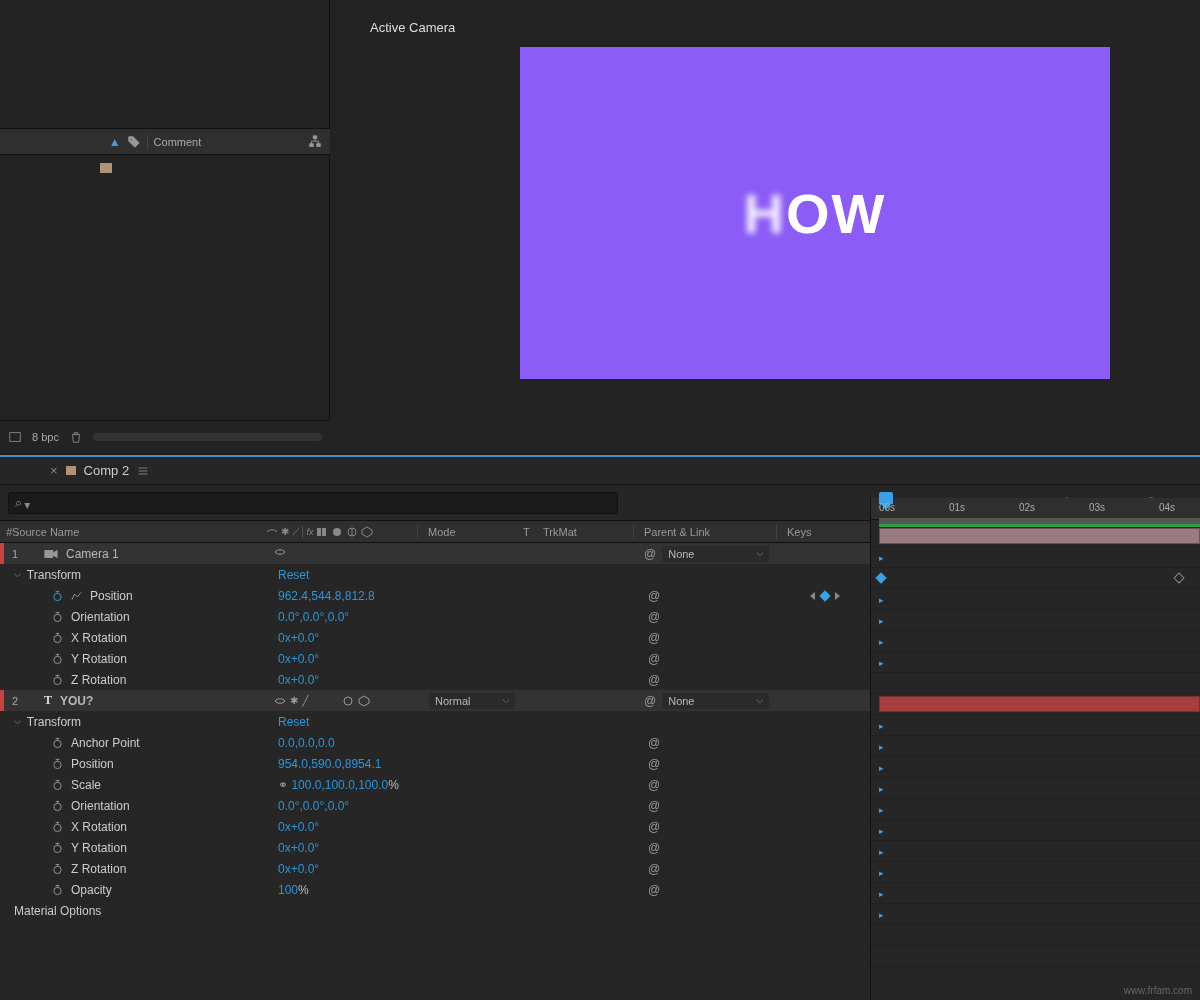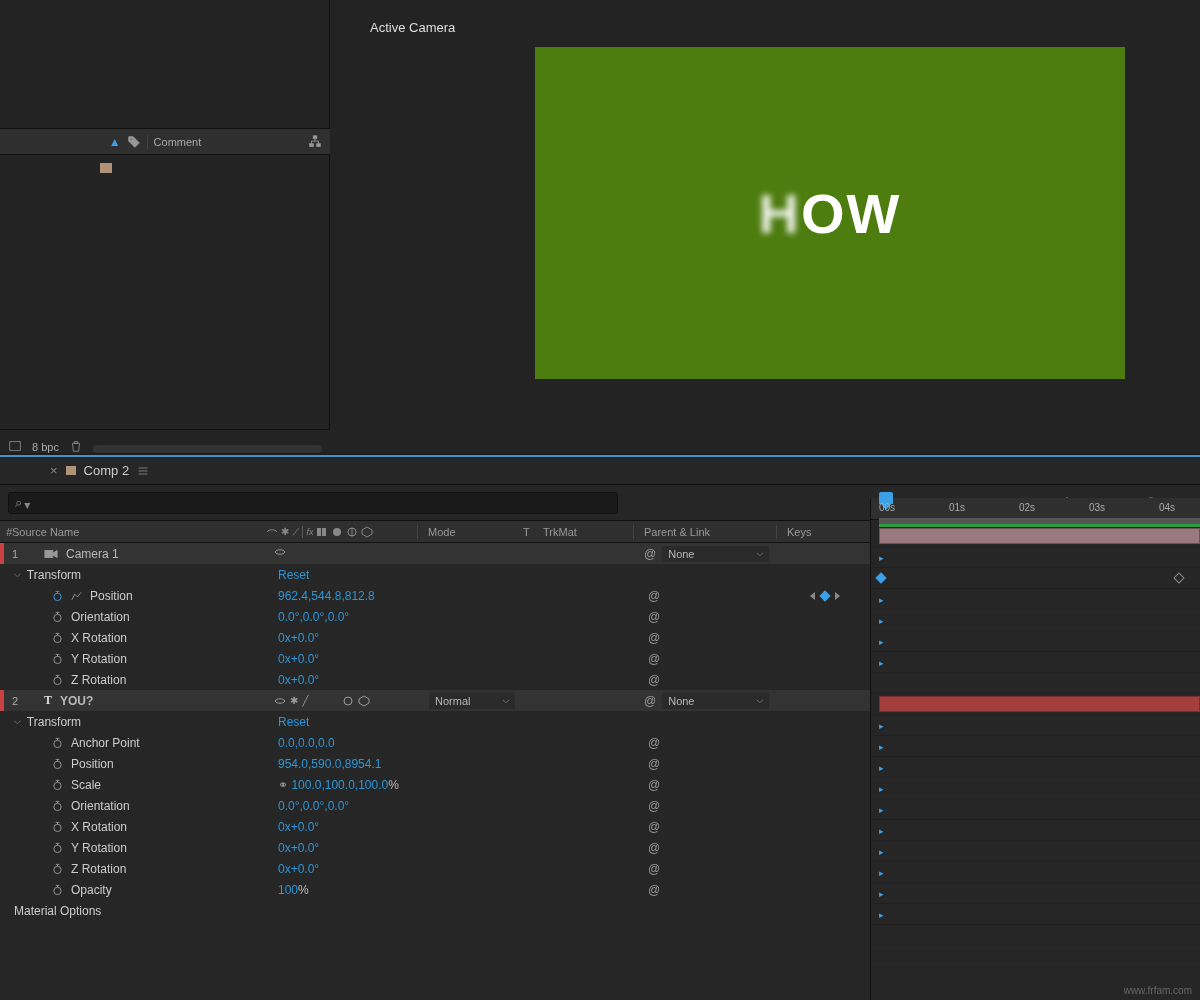--- a/index.html
+++ b/index.html
@@ -7,26 +7,26 @@
 
 
 .project-panel { position: absolute; left: 0; top: 0; width: 330px; height: 453px; background: #232323; border-right: 1px solid #111; }
 .project-inner { position: absolute; left: 0; top: 128px; width: 330px; border-top: 1px solid #111; }
 .project-header { height: 26px; background: #2f2f2f; display: flex; align-items: center; padding: 0 8px; gap: 6px; border-bottom: 1px solid #111; }
 .project-header .spacer { flex: 1; }
 .comment-label { color: #aaa; font-size: 11px; }
 .flowchart-icon { margin-left: auto; }
 .comp-item-row { height: 26px; display: flex; align-items: center; padding-left: 100px; gap: 8px; }
 .comp-swatch { width: 12px; height: 10px; background: #b09278; }
-.project-footer { position: absolute; bottom: 0; left: 0; width: 330px; height: 24px; display: flex; align-items: flex-end; gap: 10px; padding: 0 8px; border-top: 1px solid #111; background: #232323; }
+.project-footer { position: absolute; bottom: 0; left: 0; width: 330px; height: 24px; display: flex; align-items: center; gap: 10px; padding: 16px 8px; border-top: 1px solid #111; background: #232323; }
 .bpc { font-size: 11px; color: #aaa; }
 
 .preview-panel { position: absolute; left: 330px; top: 0; right: 0; height: 453px; background: #232323; }
 .preview-label { position: absolute; left: 40px; top: 20px; color: #ddd; font-size: 13px; }
-.preview-canvas { position: absolute; left: 205px; top: 47px; width: 590px; height: 332px; background: #4d7c0f; display: flex; align-items: center; justify-content: center; }
+.preview-canvas { position: absolute; left: 190px; top: 47px; width: 590px; height: 332px; background: #8b5cf6; display: flex; align-items: center; justify-content: center; }
 .preview-text { color: #fff; font-size: 56px; font-weight: 900; letter-spacing: 2px; font-family: Arial, sans-serif; filter: blur(0.5px); }
 .preview-text .h { filter: blur(3px); opacity: 0.9; }
 
 .viewer-toolbar { position: absolute; bottom: 0; left: 330px; right: 0; height: 28px; background: #232323; border-top: 1px solid #111; display: flex; align-items: center; padding: 0 8px; gap: 10px; }
 .viewer-toolbar .sep { width: 1px; height: 18px; background: #444; }
 .dropdown-dark { background: #2a2a2a; color: #bbb; border: none; padding: 2px 6px; font-size: 11px; display: flex; align-items: center; gap: 4px; }
 .timecode { color: #2c96d8; font-size: 11px; }
 
 
 .timeline-panel { position: absolute; left: 0; top: 455px; right: 0; bottom: 0; background: #262626; border-top: 2px solid #4a8fc7; }

